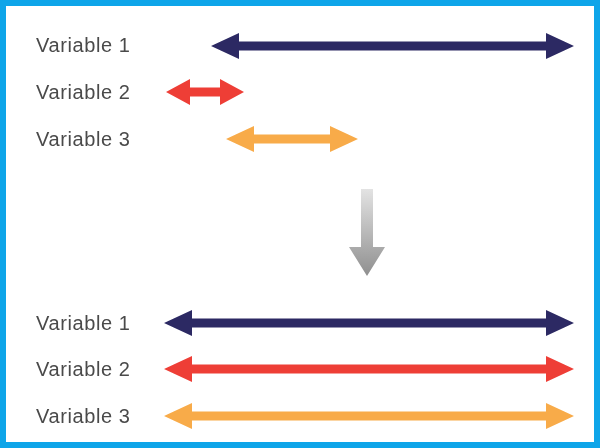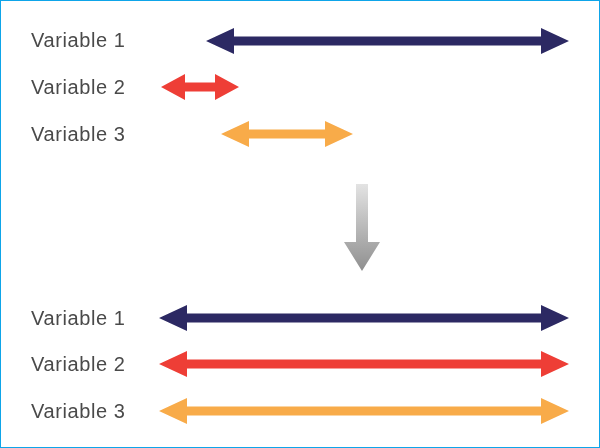--- a/index.html
+++ b/index.html
@@ -7,21 +7,21 @@
     padding: 0;
     background: #ffffff;
     font-family: "Liberation Sans", "DejaVu Sans", sans-serif;
   }
   .canvas {
     position: relative;
     width: 600px;
     height: 448px;
     box-sizing: border-box;
     background: #ffffff;
-    border: 1px solid #0ea5e9;
+    border: 6px solid #0ea5e9;
     overflow: hidden;
   }
   .var-label {
     position: absolute;
     left: 30px;
     height: 26px;
     line-height: 26px;
     font-size: 20px;
     letter-spacing: 0.6px;
     color: #4a4a4a;

